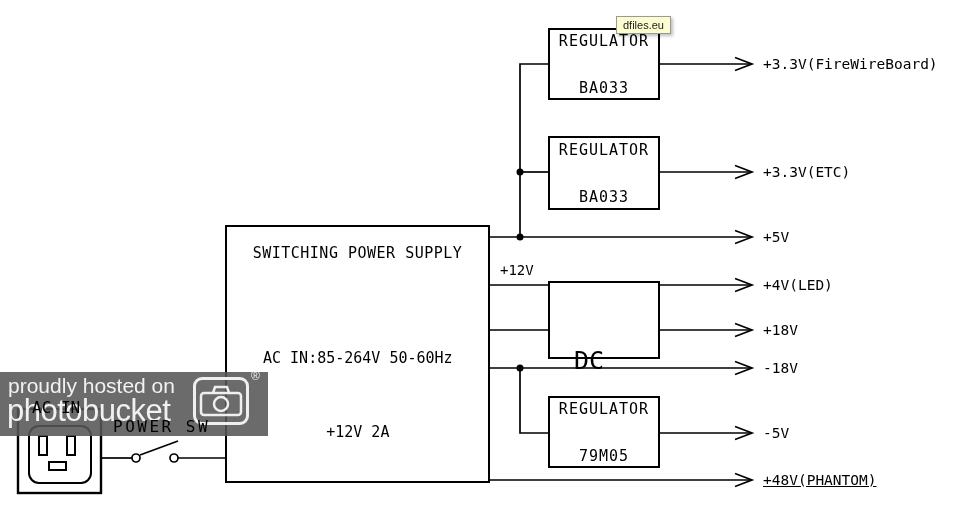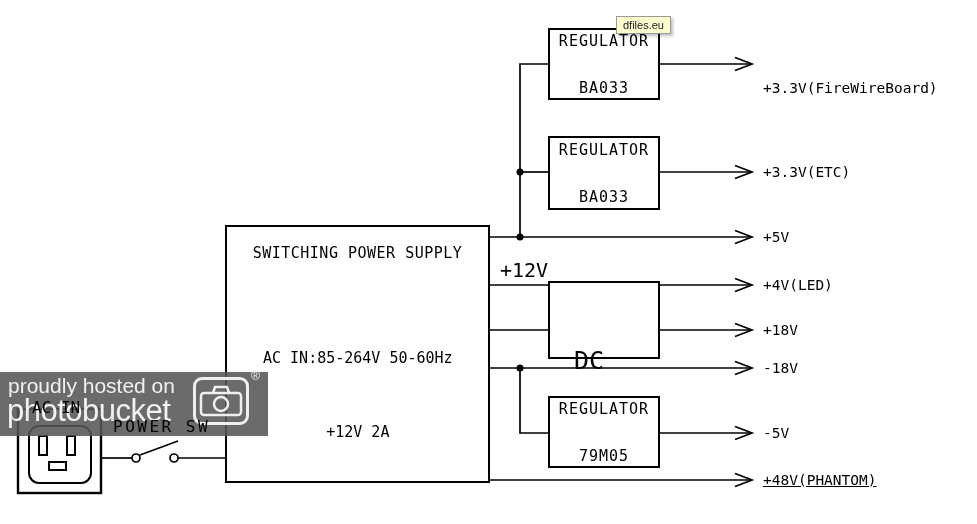--- a/index.html
+++ b/index.html
@@ -31,21 +31,21 @@
   .dcdc-box {
     position:absolute; left:548px; top:245px; width:112px; height:78px;
     border:2.5px solid #000; background:#fff; font-size:25px; line-height:28px;
     padding-top:8px; white-space:pre;margin-top:36px;
   }
   .dcdc-l1 { margin-left:24px; }
   .dcdc-l2 { margin-left:10px; }
 
   
   .out-label { position:absolute; left:763px; font-size:14.5px; line-height:16px; white-space:pre; }
-  .wire-label { position:absolute; font-size:20px; line-height:16px; white-space:pre; }
+  .wire-label { position:absolute; font-size:14px; line-height:16px; white-space:pre; }
 
   
   .wm-band {
     position:absolute; left:0; top:372px; width:268px; height:64px;
     background:rgba(86,86,88,0.88);
   }
   .wm-text { position:absolute; color:#f1f1f1; font-family:"Liberation Sans", sans-serif; }
   .wm-line1 { left:8px; top:374px; font-size:21px; }
   .wm-line2 { left:7px; top:393px; font-size:31px; letter-spacing:-0.5px; }
   .wm-camera {
@@ -149,21 +149,21 @@
     <div class="dcdc-l2">/DC</div>
   </div>
 
   <div class="block" style="left:548px; top:396px; width:112px; height:72px;">
     <div>REGULATOR</div>
     <div>79M05</div>
   </div>
 
   <div class="wire-label" style="left:500px; top:262px;">+12V</div>
 
-  <div class="out-label" style="top:56px;margin-top:24px;">+3.3V(FireWireBoard)</div>
+  <div class="out-label" style="top:56px;">+3.3V(FireWireBoard)</div>
   <div class="out-label" style="top:164px;">+3.3V(ETC)</div>
   <div class="out-label" style="top:229px;">+5V</div>
   <div class="out-label" style="top:277px;">+4V(LED)</div>
   <div class="out-label" style="top:322px;">+18V</div>
   <div class="out-label" style="top:360px;text-align:right;">-18V</div>
   <div class="out-label" style="top:425px;">-5V</div>
   <div class="out-label" style="top:472px;text-decoration:underline;">+48V(PHANTOM)</div>
 
   <div class="wm-band"></div>
   <div class="wm-text wm-line1">proudly hosted on</div>

